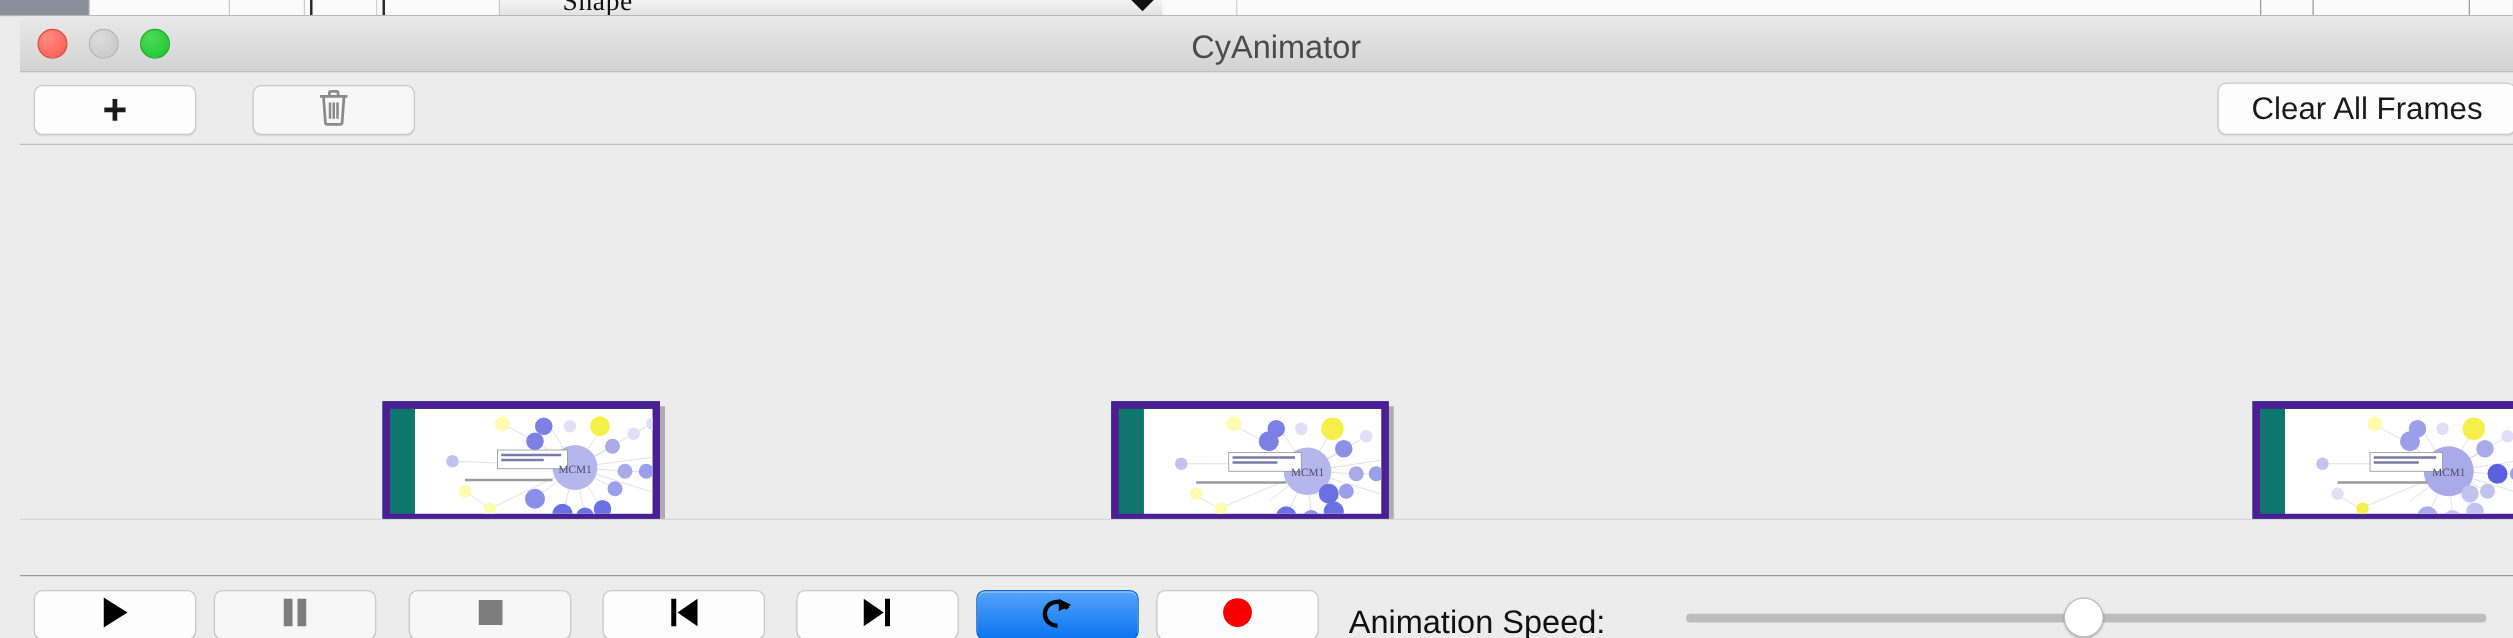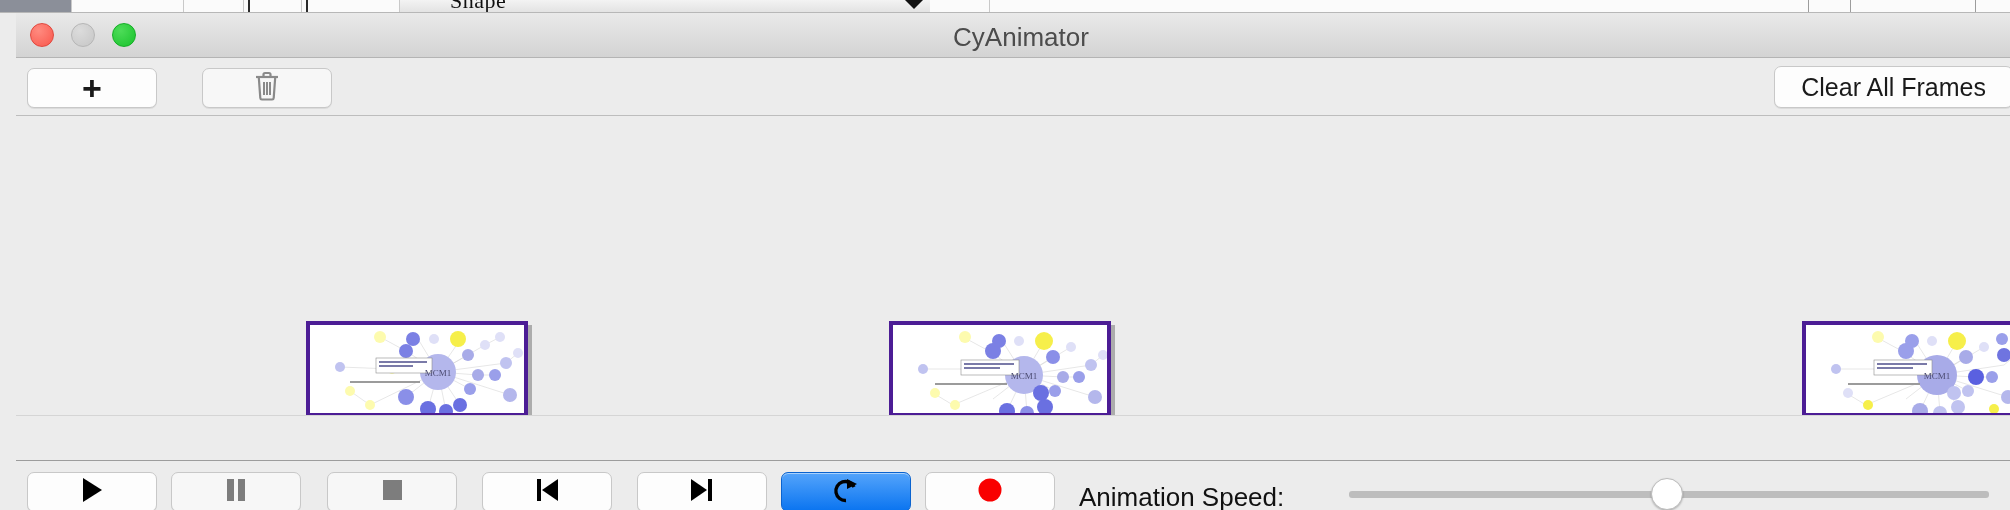--- a/index.html
+++ b/index.html
@@ -73,23 +73,24 @@
 
   
   #timeline{
     position:relative; height:300px; background:#ececec;
     border-bottom:1px solid #d5d5d5; overflow:hidden;
   }
 
   
   .frame{
     position:absolute; top:205px; width:222px; height:96px;
-    background:#0f766e; border:4px solid #4c1d95;
+    background:#0f766e; border:6px solid #4c1d95;
     box-shadow:4px 4px 0 rgba(120,120,120,.55);
     overflow:hidden;
+    padding-left:20px;
   }
   .frame svg{ display:block; }
 
   
   #controls{
     position:absolute; left:0; top:447px; width:2010px; height:63px;
     background:#ececec; border-top:1px solid #9c9c9c;
   }
   .cbtn{
     position:absolute; top:11px; height:40px; width:130px;

